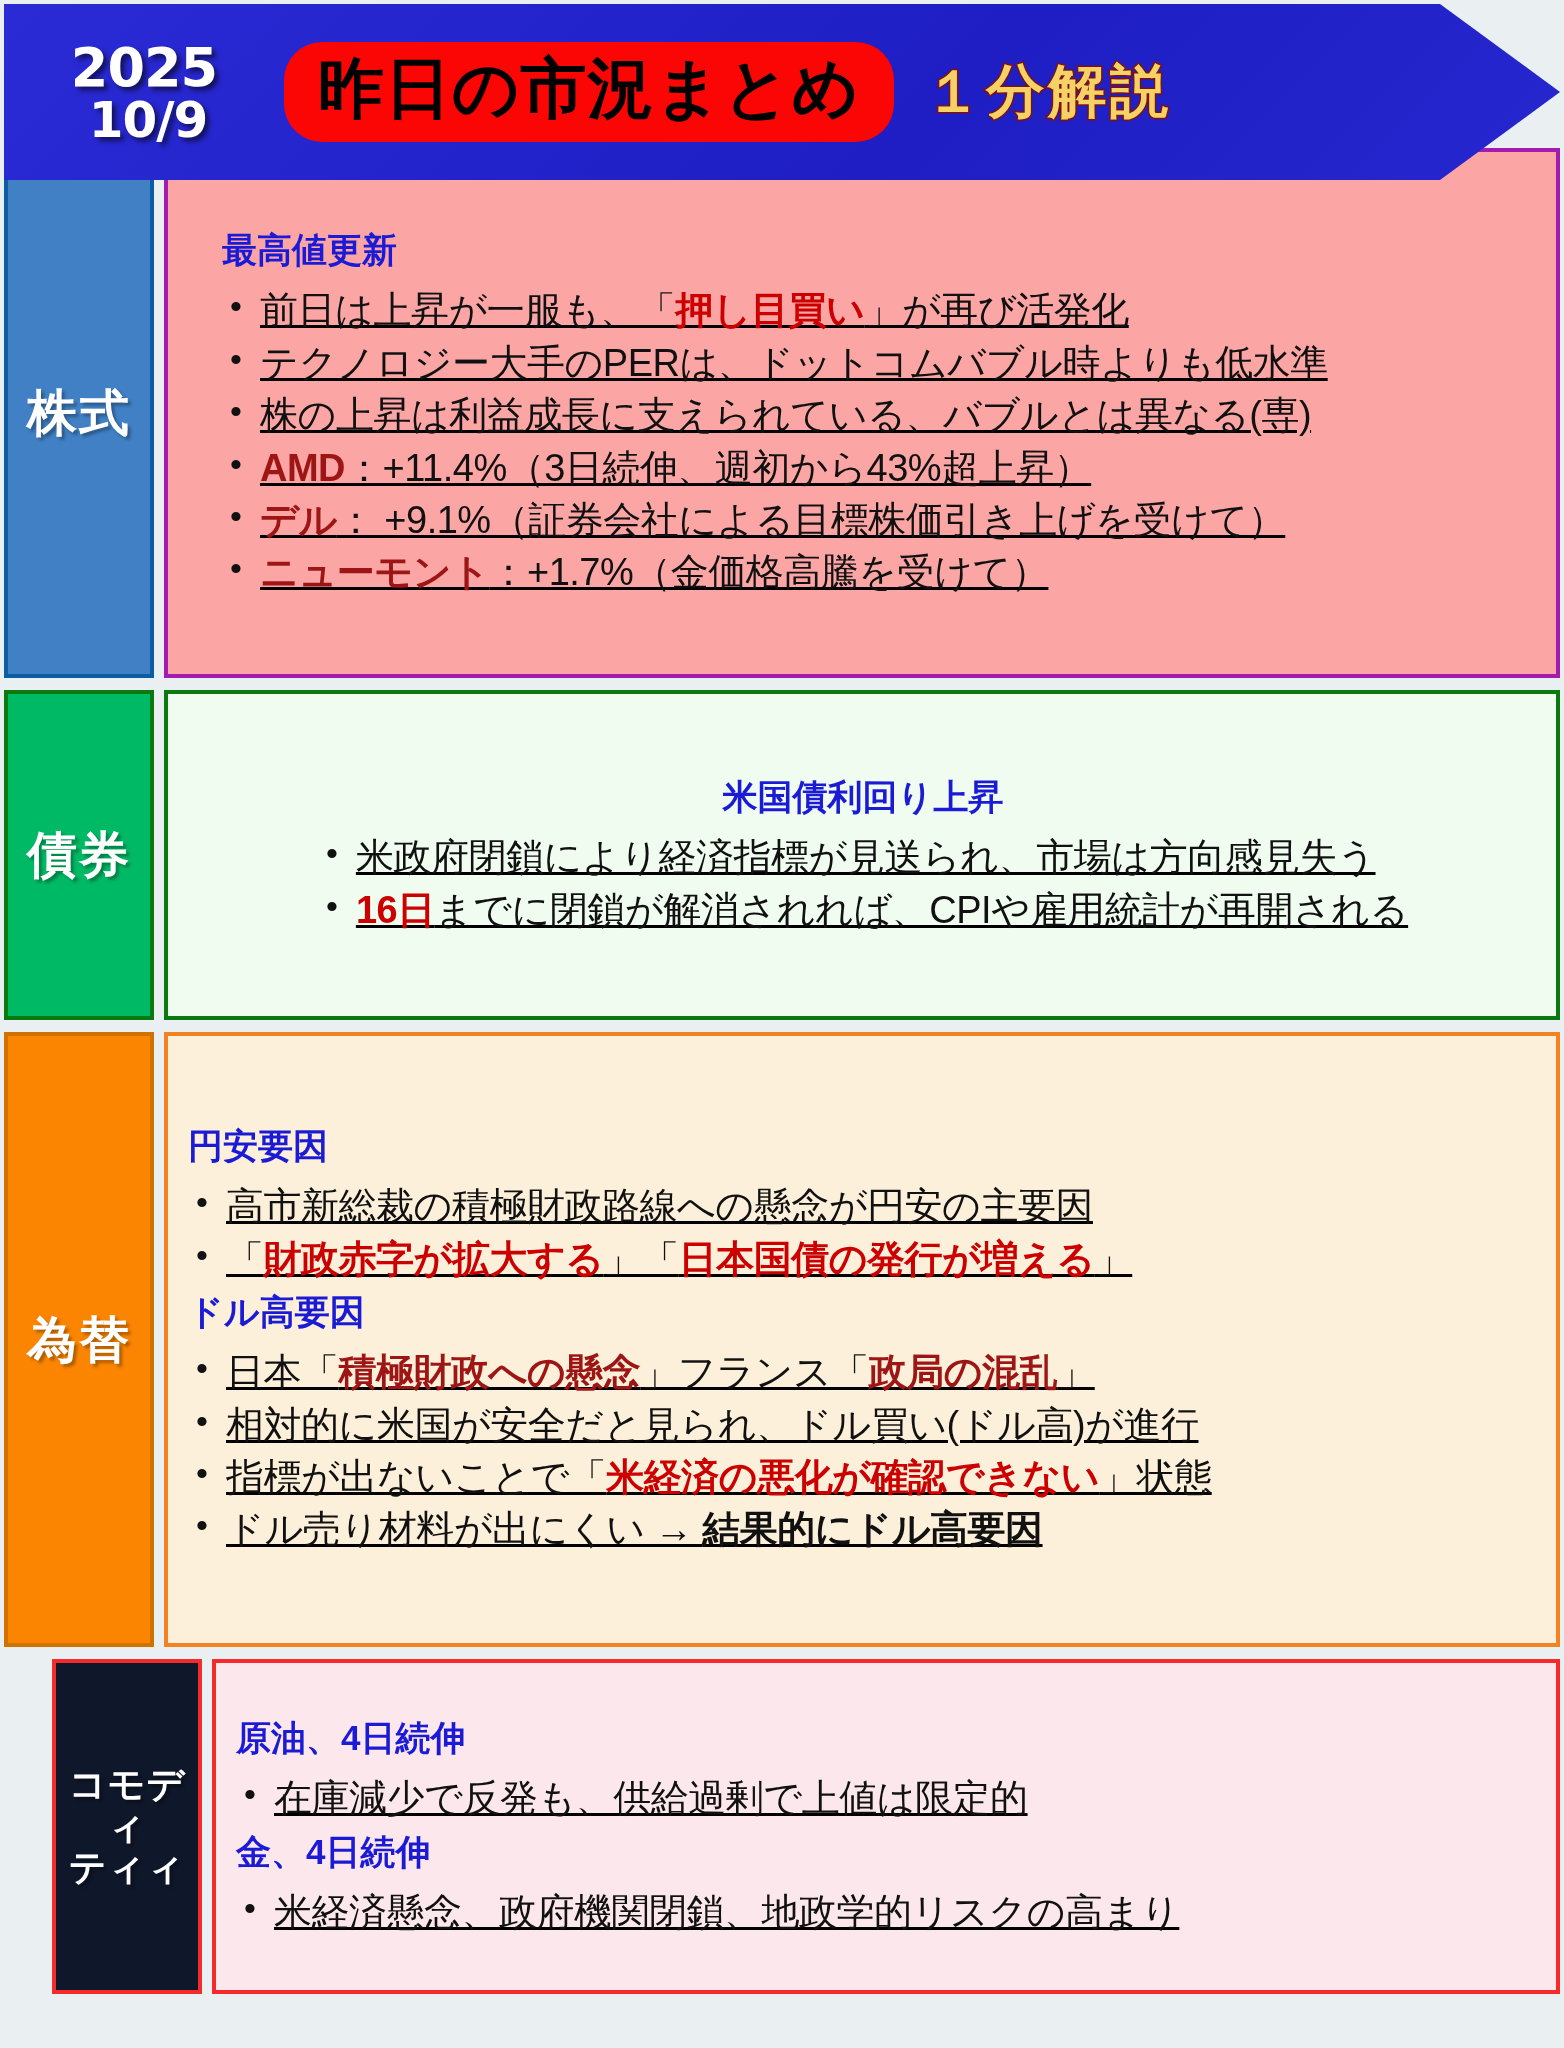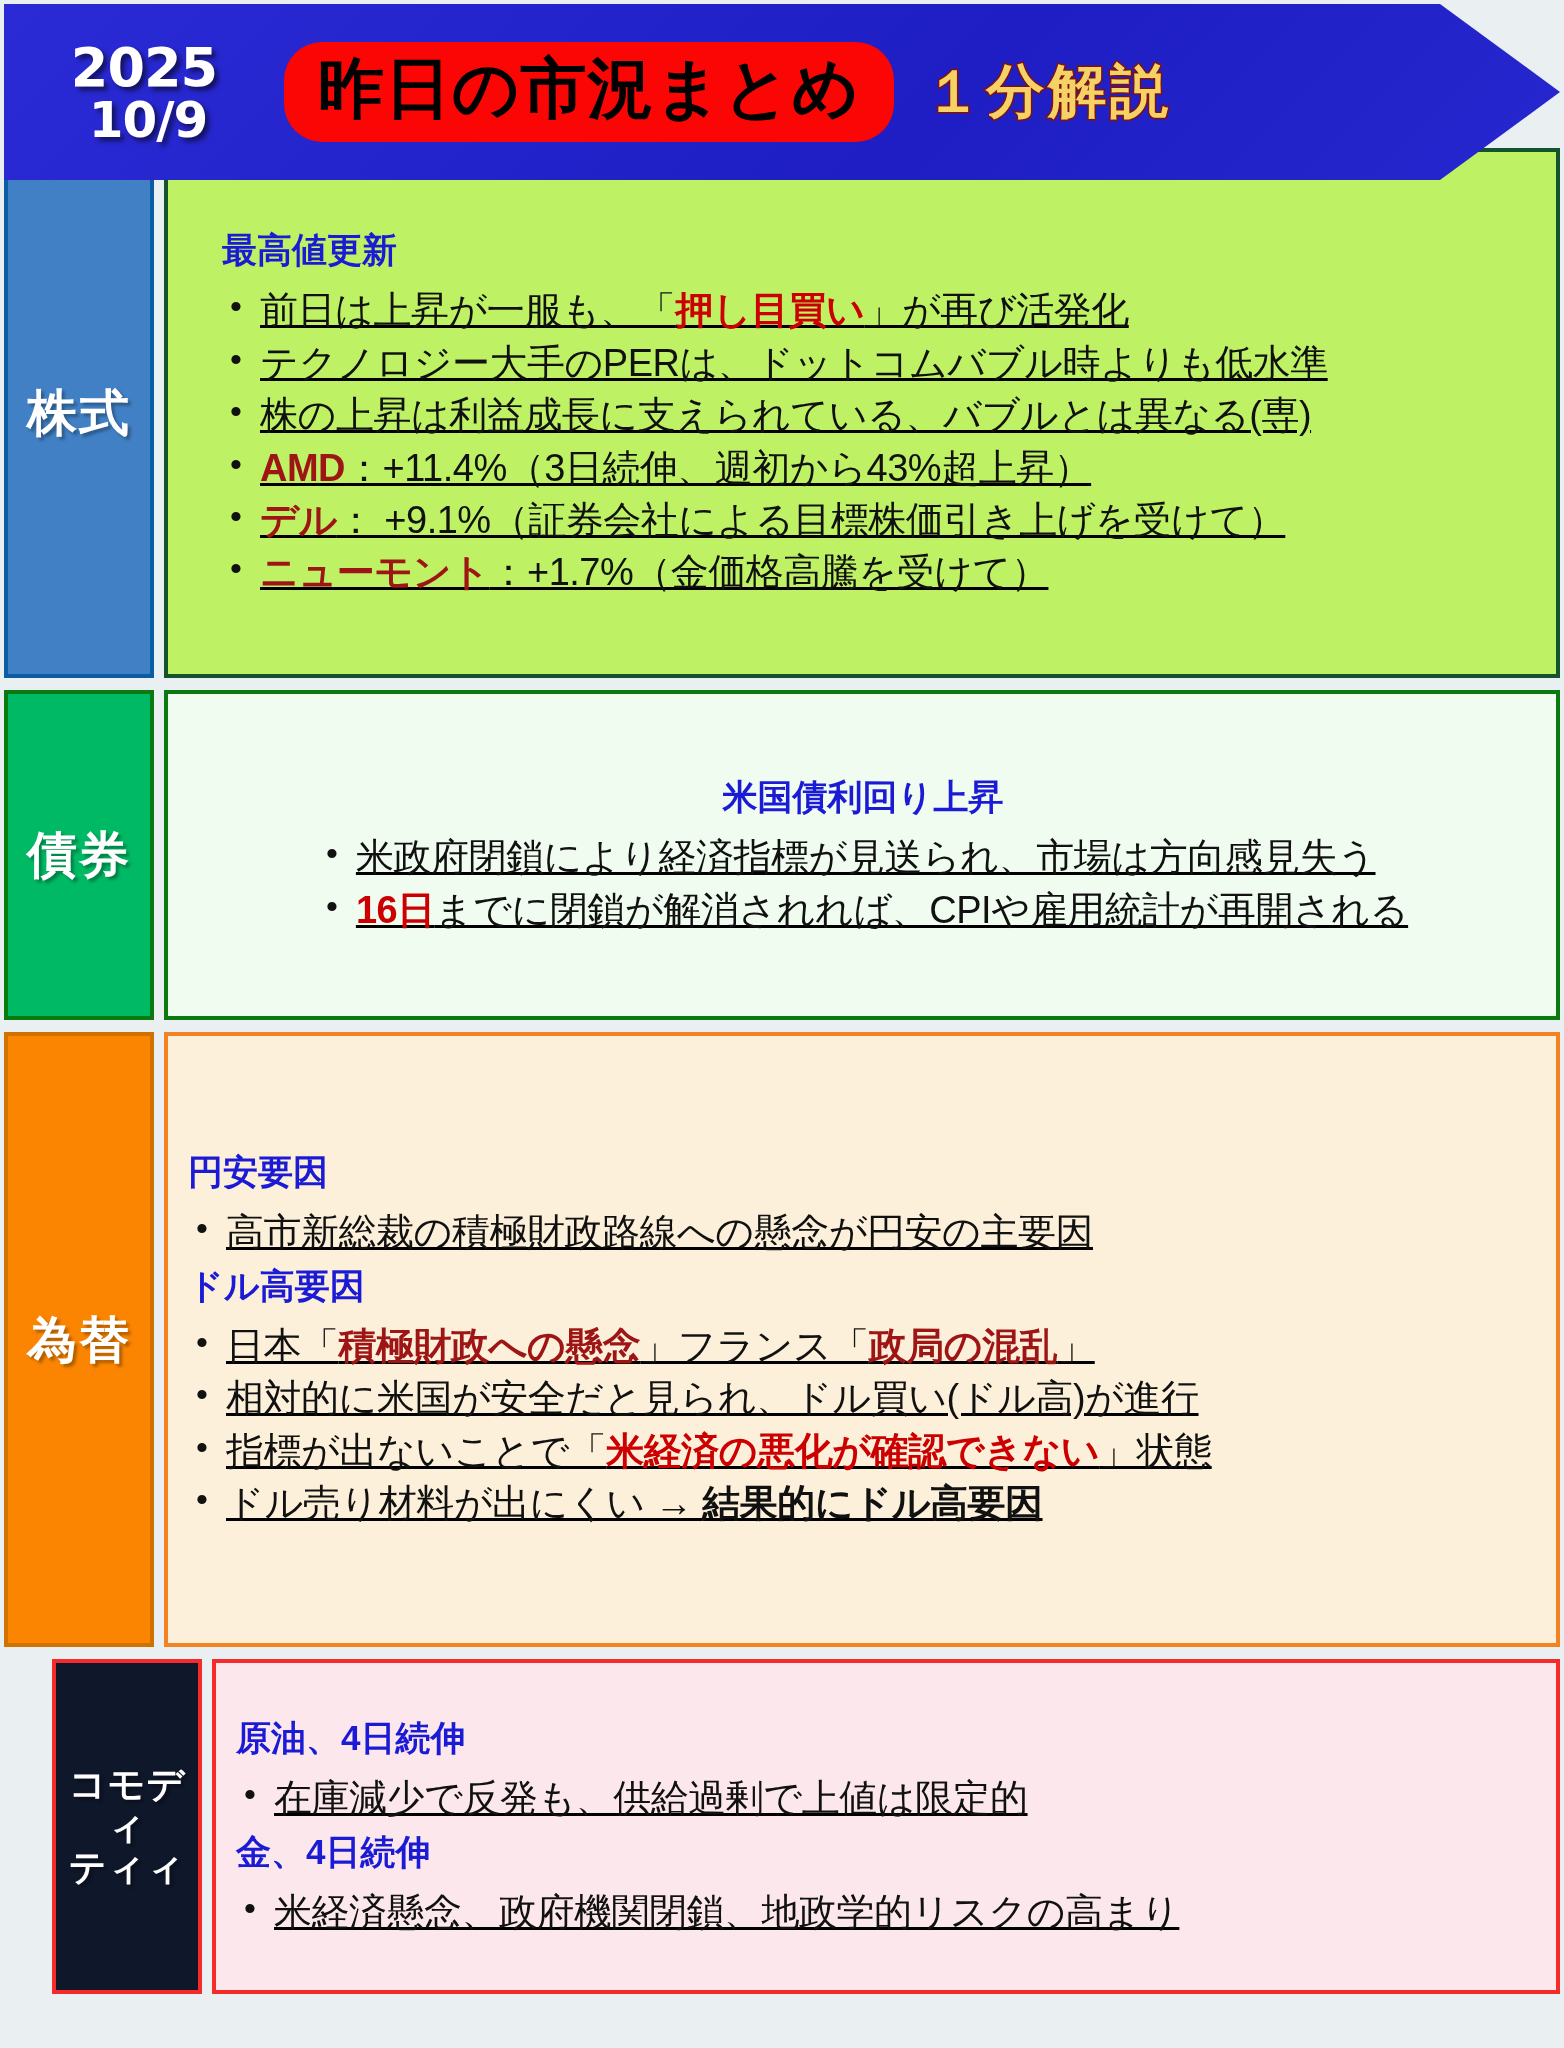--- a/index.html
+++ b/index.html
@@ -131,21 +131,21 @@
     top: -1px;
     font-size: 34px;
     color: #111111;
   }
   b.rd  { color: #cc0000; font-weight: bold; }
   b.drd { color: #9e1515; font-weight: bold; }
   b.bk  { color: #111111; font-weight: bold; }
 
   
   .s-stock  .sec-label { background: #4180c4; border: 4px solid #0b5ca3; }
-  .s-stock  .sec-body  { background: #bef264; border: 4px solid #14532d; padding-left: 48px; }
+  .s-stock  .sec-body  { background: #fca5a5; border: 4px solid #a21caf; padding-left: 48px; }
   .s-bond   .sec-label { background: #00b964; border: 4px solid #0a7a10; }
   .s-bond   .sec-body  { background: #f0fcf0; border: 4px solid #0a7a10; align-items: center; }
   .s-fx     .sec-label { background: #fb8500; border: 4px solid #cf7200; }
   .s-fx     .sec-body  { background: #fdf0da; border: 4px solid #f58220; }
   .s-comm   .sec-label { background: #0f172a; border: 4px solid #f52b2b; margin-left: 48px; }
   .s-comm   .sec-body  { background: #fce8ec; border: 4px solid #f52b2b; }
 
   .s-stock { height: 530px; }
   .s-bond  { height: 330px; }
   .s-fx    { height: 615px; }
@@ -193,20 +193,21 @@
           <li><b class="rd">16日</b>までに閉鎖が解消されれば、CPIや雇用統計が再開される</li>
         </ul>
       </div>
     </div>
     <div class="section s-fx">
       <div class="sec-label">為替</div>
       <div class="sec-body">
         <div class="sec-head">円安要因</div>
         <ul class="bul">
           <li>高市新総裁の積極財政路線への懸念が円安の主要因</li>
+          <li>「<b class="rd">財政赤字が拡大する</b>」「<b class="rd">日本国債の発行が増える</b>」</li>
         </ul>
         <div class="sec-head">ドル高要因</div>
         <ul class="bul">
           <li>日本「<b class="drd">積極財政への懸念</b>」フランス「<b class="drd">政局の混乱</b>」</li>
           <li>相対的に米国が安全だと見られ、ドル買い(ドル高)が進行</li>
           <li>指標が出ないことで「<b class="rd">米経済の悪化が確認できない</b>」状態</li>
           <li>ドル売り材料が出にくい → <b class="bk">結果的にドル高要因</b></li>
         </ul>
       </div>
     </div>

